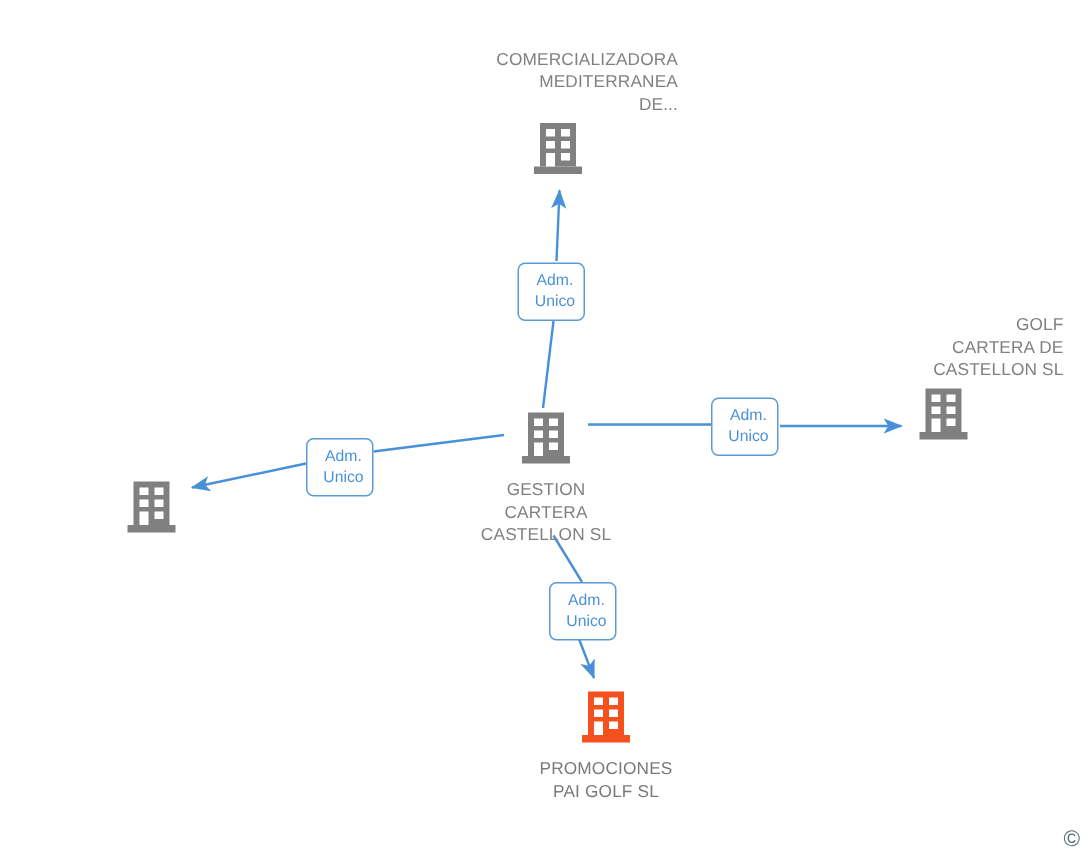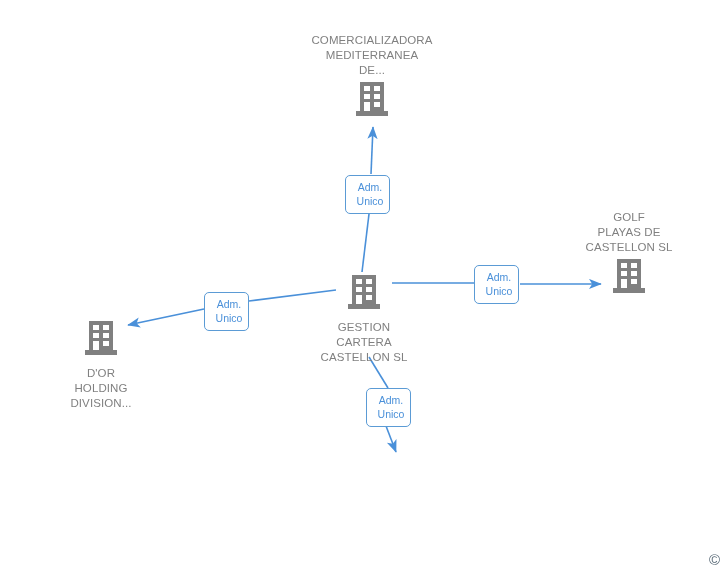--- a/index.html
+++ b/index.html
@@ -39,20 +39,21 @@
   }
   .node .caption {
     font-size: 11.5px;
     line-height: 15px;
     color: #808080;
     letter-spacing: 0.1px;
     white-space: pre-line;
   }
   .node .caption.above {
     margin-bottom: 3px;
+    text-align: right;
   }
   .node .caption.below {
     margin-top: 10px;
   }
   .node.highlight .caption {
     color: #7a7a7a;
   }
   .edge-label {
     position: absolute;
     border: 1px solid #5b9bd5;
@@ -155,21 +156,21 @@
         <rect x="19" y="21" width="6" height="5"></rect>
       </g>
     </svg>
     <div class="caption below">GESTION
 CARTERA
 CASTELLON SL</div>
   </div>
 
   <div class="node" style="left:629px; top:210px;">
     <div class="caption above">GOLF
-PLAYAS DE
+CARTERA DE
 CASTELLON SL</div>
     <svg class="bldg" viewBox="0 0 34 36">
       <g fill="#808080">
         <rect x="5" y="1" width="24" height="29"></rect>
         <rect x="1" y="30" width="32" height="5"></rect>
       </g>
       <g fill="#ffffff">
         <rect x="9" y="5" width="6" height="5"></rect>
         <rect x="19" y="5" width="6" height="5"></rect>
         <rect x="9" y="13" width="6" height="5"></rect>
@@ -188,25 +189,40 @@
       </g>
       <g fill="#ffffff">
         <rect x="9" y="5" width="6" height="5"></rect>
         <rect x="19" y="5" width="6" height="5"></rect>
         <rect x="9" y="13" width="6" height="5"></rect>
         <rect x="19" y="13" width="6" height="5"></rect>
         <rect x="9" y="21" width="6" height="9"></rect>
         <rect x="19" y="21" width="6" height="5"></rect>
       </g>
     </svg>
-    <div class="caption below">D'OR
-HOLDING
-DIVISION...</div>
-  </div>
-
+  </div>
+
+  <div class="node highlight" style="left:404px; top:460px;">
+    <svg class="bldg" viewBox="0 0 34 36">
+      <g fill="#f4511e">
+        <rect x="5" y="1" width="24" height="29"></rect>
+        <rect x="1" y="30" width="32" height="5"></rect>
+      </g>
+      <g fill="#ffffff">
+        <rect x="9" y="5" width="6" height="5"></rect>
+        <rect x="19" y="5" width="6" height="5"></rect>
+        <rect x="9" y="13" width="6" height="5"></rect>
+        <rect x="19" y="13" width="6" height="5"></rect>
+        <rect x="9" y="21" width="6" height="9"></rect>
+        <rect x="19" y="21" width="6" height="5"></rect>
+      </g>
+    </svg>
+    <div class="caption below">PROMOCIONES
+PAI GOLF SL</div>
+  </div>
 
   <div class="edge-label" style="left:345px; top:175px; width:45px;">Adm.
 Unico</div>
 
   <div class="edge-label" style="left:474px; top:265px; width:45px;">Adm.
 Unico</div>
 
   <div class="edge-label" style="left:204px; top:292px; width:45px;">Adm.
 Unico</div>
 

